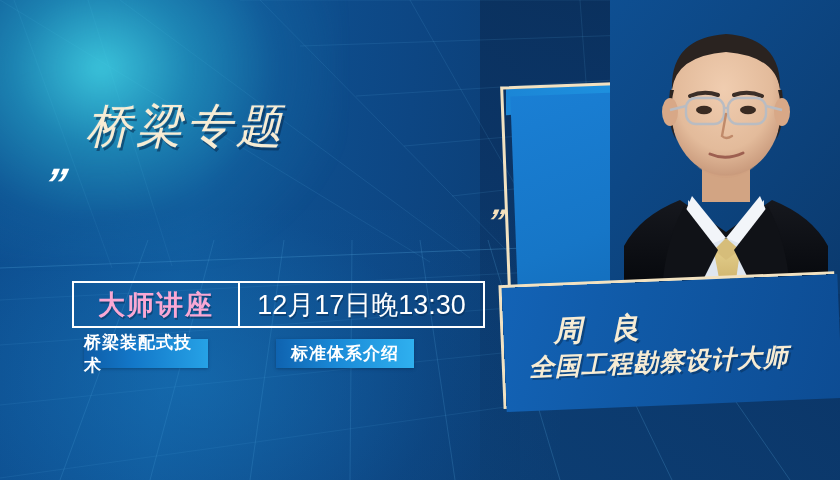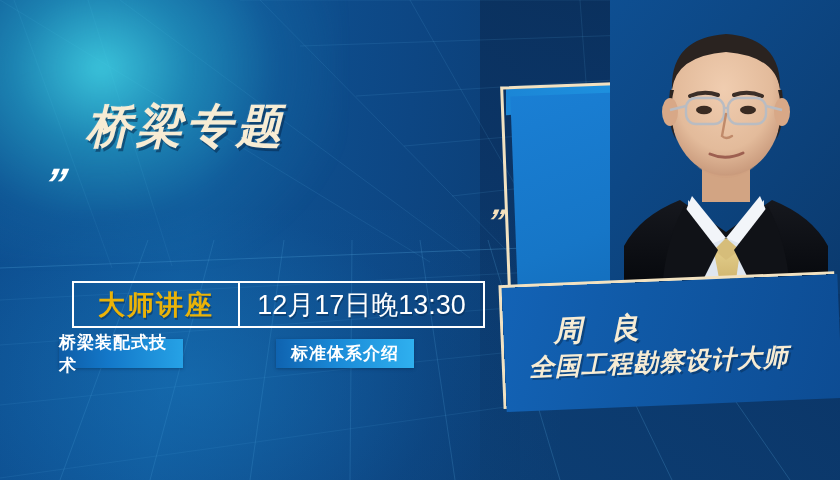--- a/index.html
+++ b/index.html
@@ -45,21 +45,21 @@
   .grid-svg line.faint{opacity:.13;}
   .grid-svg line.soft{opacity:.30;}
 
   
   .headline{
     position:absolute;left:0;top:0;width:530px;height:480px;
   }
   .title-main{
     position:absolute;left:86px;top:103px;
     font-size:46px;line-height:1;
-    font-style:italic;font-weight:700;
+    font-style:italic;font-weight:400;
     letter-spacing:4px;
     color:#f7ecd4;
     text-shadow:2px 3px 0 rgba(6,40,76,.55), 0 0 2px rgba(255,255,255,.25);
     white-space:nowrap;
   }
   .title-sub{
     position:absolute;left:70px;top:178px;
     font-size:39px;line-height:1;
     font-style:italic;font-weight:700;
     letter-spacing:1px;
@@ -86,41 +86,41 @@
     box-sizing:border-box;
     display:flex;align-items:stretch;
   }
   .lecture-left{
     width:166px;
     display:flex;align-items:center;justify-content:center;
     border-right:2px solid #ffffff;
     box-sizing:border-box;
   }
   .lecture-left span{
-    font-size:27px;font-weight:700;color:#eab308;letter-spacing:2px;
+    font-size:27px;font-weight:700;color:#f9a8d4;letter-spacing:2px;
     text-shadow:1px 2px 0 rgba(6,40,76,.45);
   }
   .lecture-right{
     flex:1;
     display:flex;align-items:center;justify-content:center;
   }
   .lecture-right span{
     font-size:27px;font-weight:400;color:#ffffff;letter-spacing:0px;
     text-shadow:1px 2px 0 rgba(6,40,76,.45);
   }
 
   
   .tag{
     position:absolute;height:29px;
     display:flex;align-items:center;justify-content:center;
     color:#ffffff;font-size:17px;font-weight:700;letter-spacing:1px;
     background:linear-gradient(90deg,#0e5ca6 0%,#1378c9 40%,#26a2e6 100%);
     box-shadow:0 1px 3px rgba(4,28,55,.35);
   }
-  .tag-1{left:59px;top:339px;width:124px;font-family:Liberation Mono, monospace;}
+  .tag-1{left:84px;top:339px;width:124px;font-family:Liberation Mono, monospace;}
   .tag-2{left:276px;top:339px;width:138px;background:linear-gradient(90deg,#0f63b0 0%,#1b8bd8 45%,#2fb0ef 100%);}
 
   
   .right-art{position:absolute;left:490px;top:0;width:350px;height:480px;}
 
   .band-light{
     position:absolute;left:170px;top:58px;width:350px;height:38px;
     background:linear-gradient(90deg,#1f8fe0 0%,#1b82d2 55%,#156fba 100%);
     opacity:.95;
     transform:skewY(-2.2deg);

